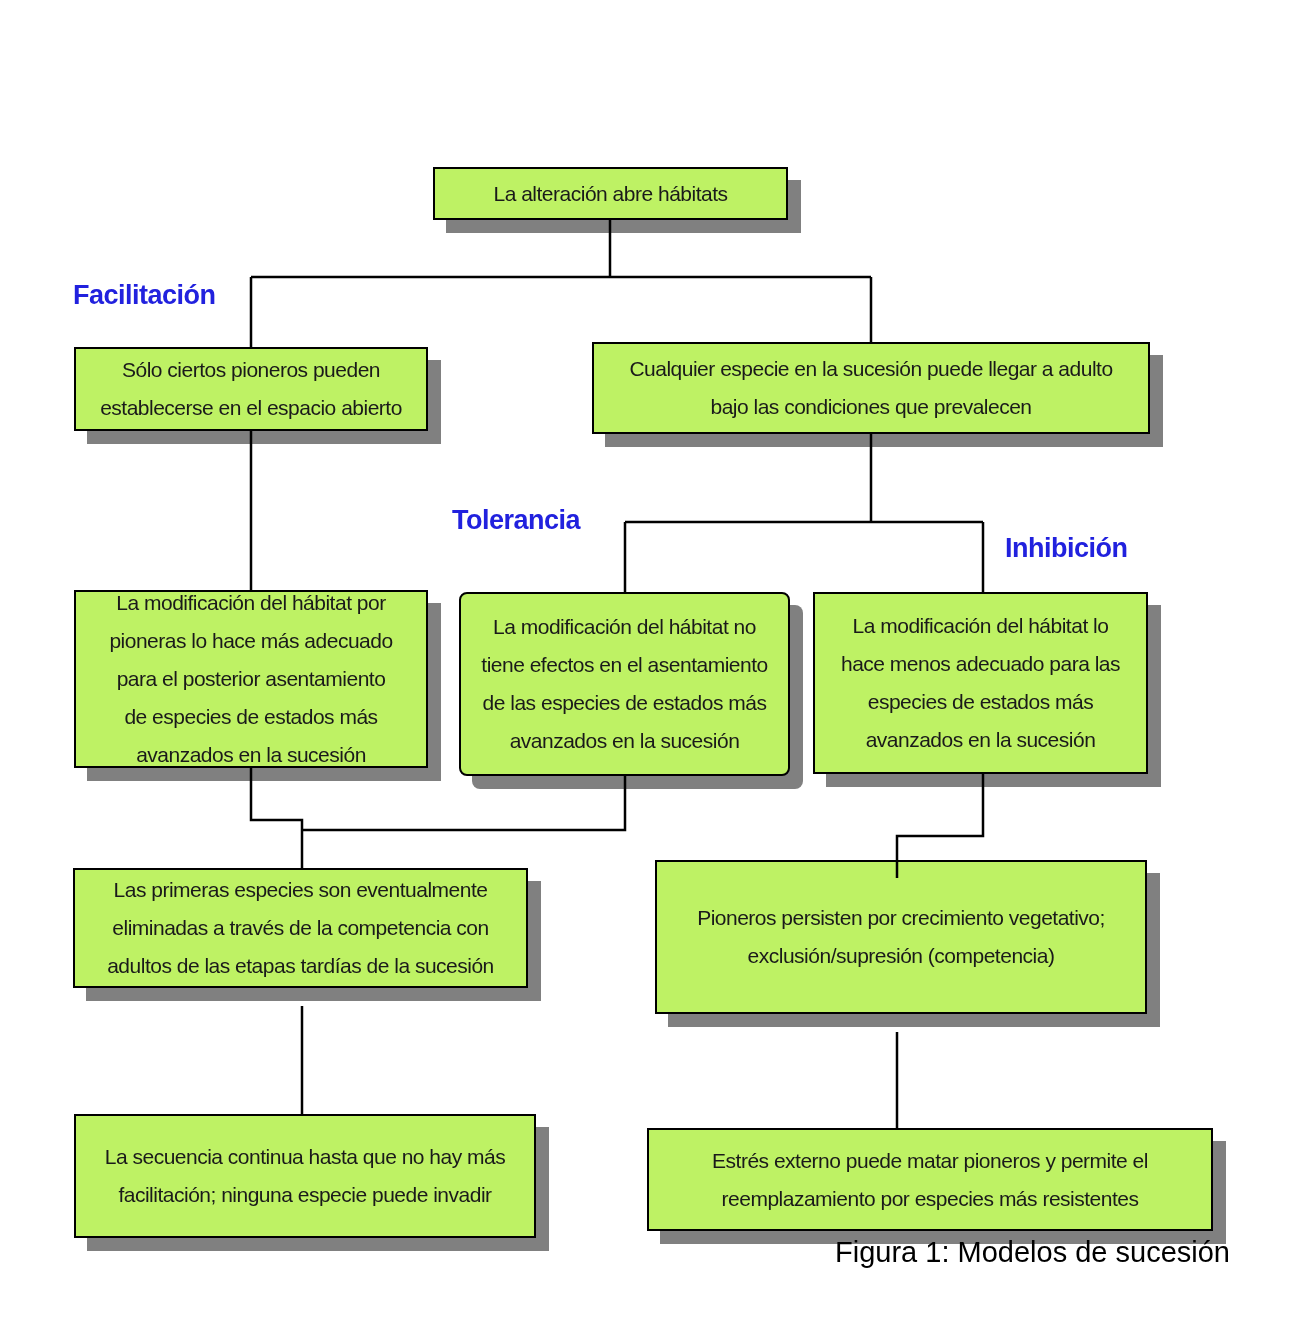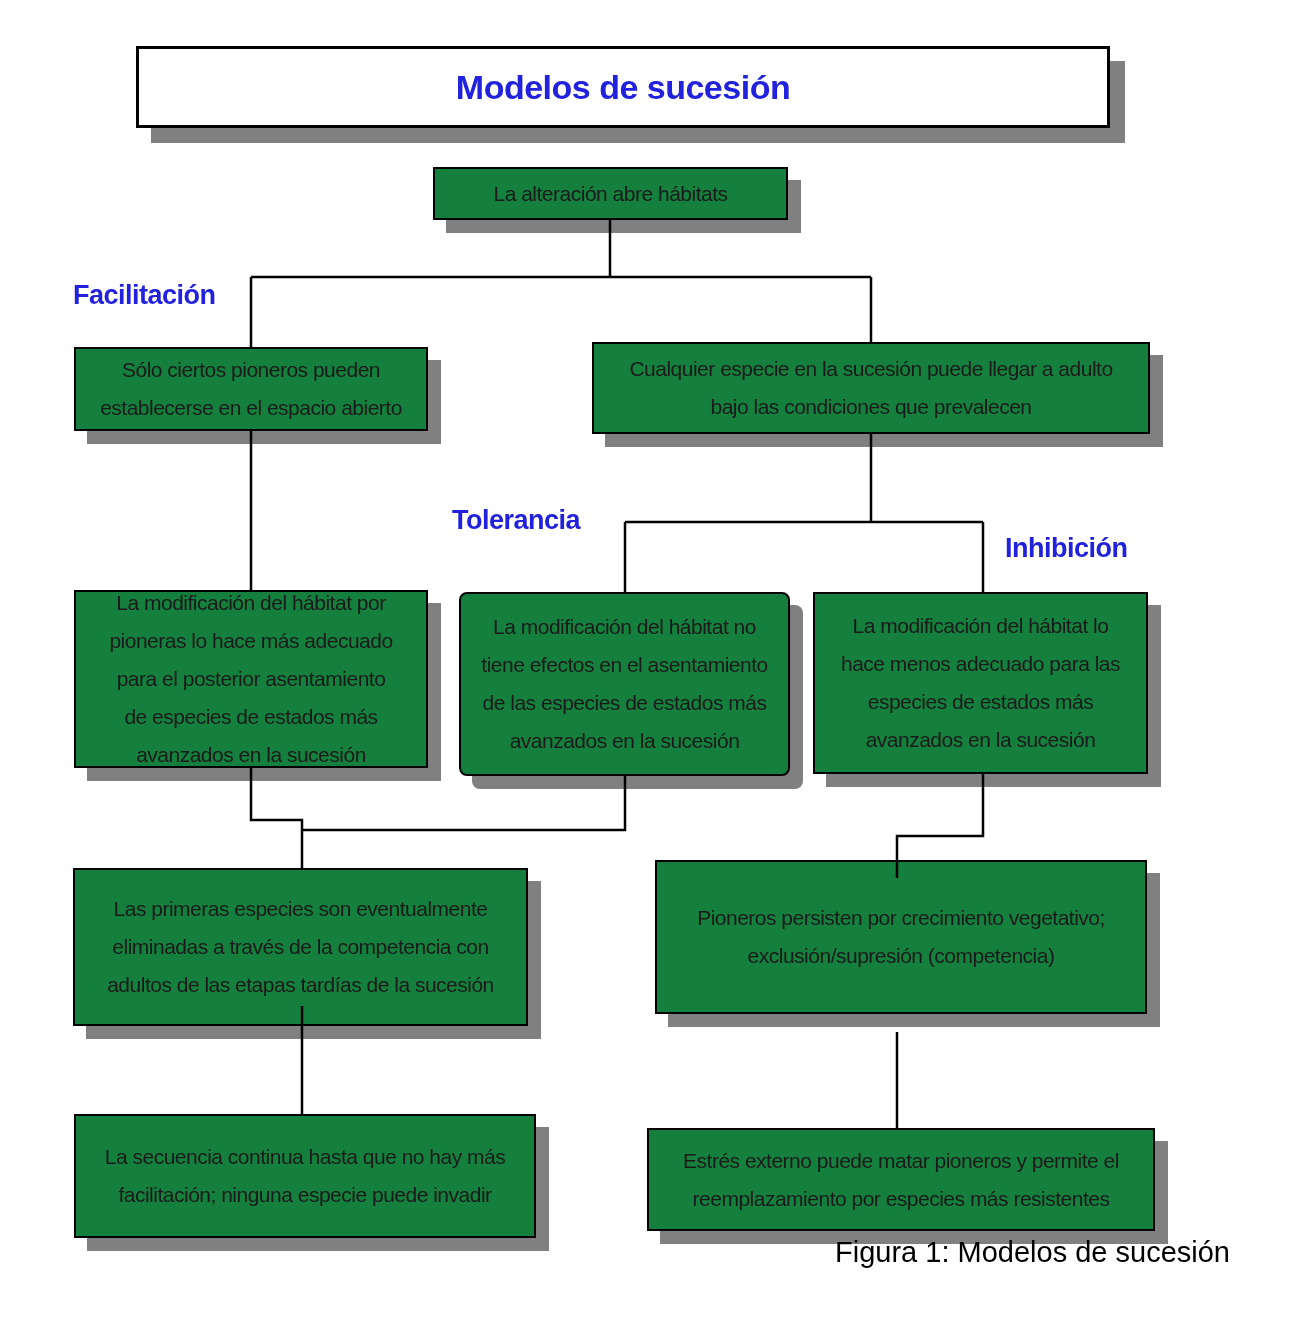--- a/index.html
+++ b/index.html
@@ -12,21 +12,21 @@
     width: 1304px;
     height: 1336px;
     background: #ffffff;
     font-family: "Liberation Sans", sans-serif;
     color: #000000;
     overflow: hidden;
   }
   .node {
     position: absolute;
     box-sizing: border-box;
-    background: #15803d;
+    background: #bef264;
     border: 2.5px solid #000000;
     box-shadow: 13px 13px 0 #808080;
     display: flex;
     align-items: center;
     justify-content: center;
     text-align: center;
     white-space: pre-line;
     font-size: 21px;
     line-height: 38px;
     letter-spacing: -0.5px;
@@ -58,24 +58,24 @@
     color: #2121de;
     letter-spacing: -0.5px;
     white-space: nowrap;
   }
   #box-alteracion   { left: 433px; top: 167px; width: 355px; height: 53px; }
   #box-f1           { left: 74px;  top: 347px; width: 354px; height: 84px; }
   #box-c1           { left: 592px; top: 342px; width: 558px; height: 92px; }
   #box-f2           { left: 74px;  top: 590px; width: 354px; height: 178px; }
   #box-t1           { left: 459px; top: 592px; width: 331px; height: 184px; border-radius: 8px; }
   #box-i1           { left: 813px; top: 592px; width: 335px; height: 182px; }
-  #box-f3           { left: 73px;  top: 868px; width: 455px; height: 158px; }
+  #box-f3           { left: 73px;  top: 868px; width: 455px; height: 120px; }
   #box-i2           { left: 655px; top: 860px; width: 492px; height: 154px; }
   #box-f4           { left: 74px;  top: 1114px; width: 462px; height: 124px; }
-  #box-i3           { left: 647px; top: 1128px; width: 508px; height: 103px; }
+  #box-i3           { left: 647px; top: 1128px; width: 566px; height: 103px; }
   #label-facilitacion { left: 73px;  top: 280px; }
   #label-tolerancia   { left: 452px; top: 505px; }
   #label-inhibicion   { left: 1005px; top: 533px; }
   #connectors {
     position: absolute;
     left: 0; top: 0;
     width: 1304px; height: 1336px;
     pointer-events: none;
   }
   .caption {
@@ -85,23 +85,20 @@
     text-align: right;
     font-size: 29px;
     color: #000000;
   }
 </style>
 </head>
 <body>
 
 <div id="canvas">
 
-  <div class="title-box">
-    <span class="title-text">Modelos de sucesión</span>
-  </div>
 
   <span class="branch-label" id="label-facilitacion">Facilitación</span>
   <span class="branch-label" id="label-tolerancia">Tolerancia</span>
   <span class="branch-label" id="label-inhibicion">Inhibición</span>
 
   <div class="node" id="box-alteracion">La alteración abre hábitats</div>
   <div class="node" id="box-f1">Sólo ciertos pioneros pueden
 establecerse en el espacio abierto</div>
   <div class="node" id="box-c1">Cualquier especie en la sucesión puede llegar a adulto
 bajo las condiciones que prevalecen</div>

